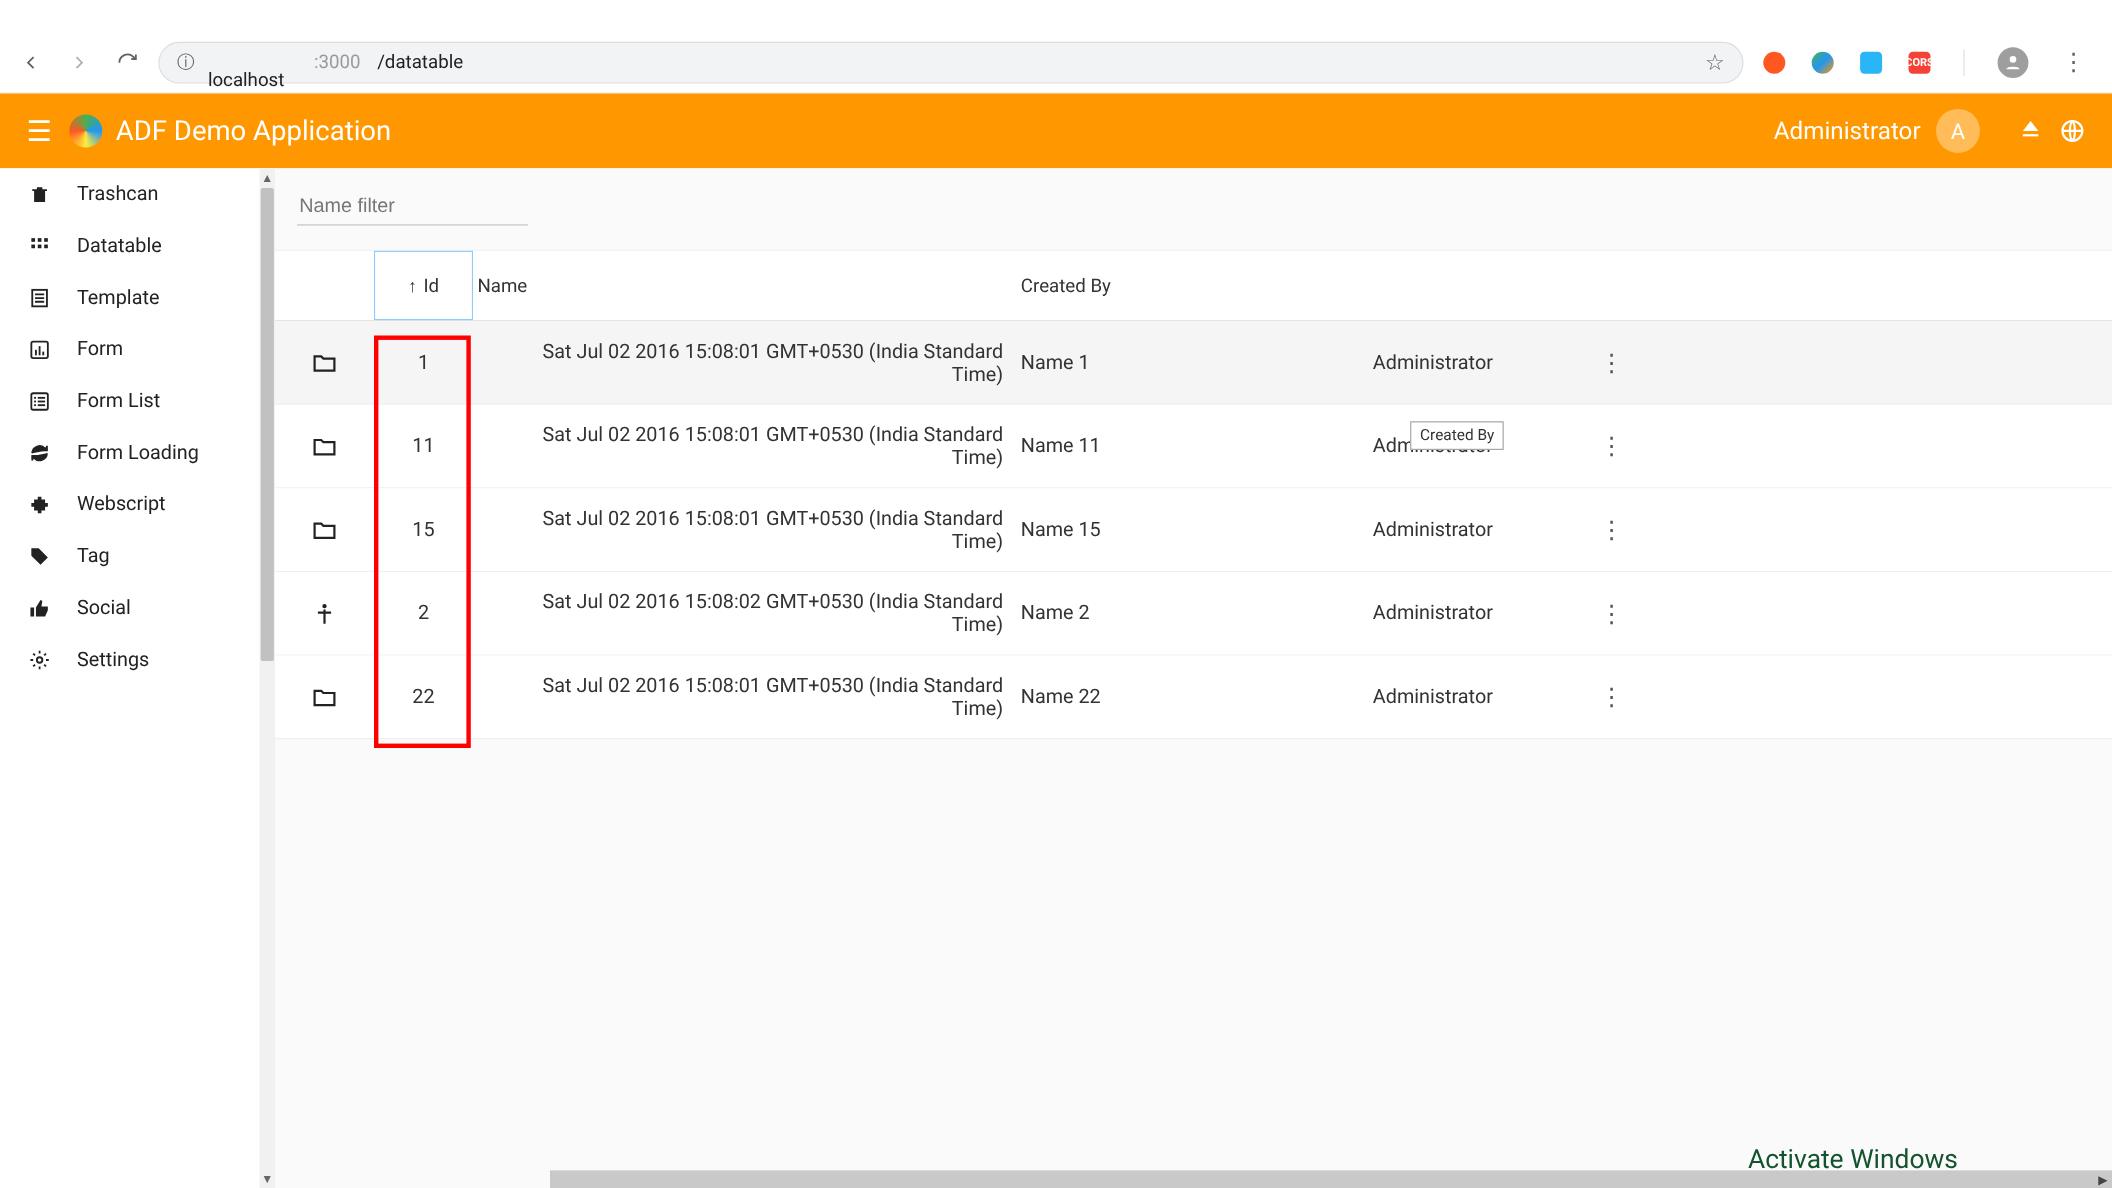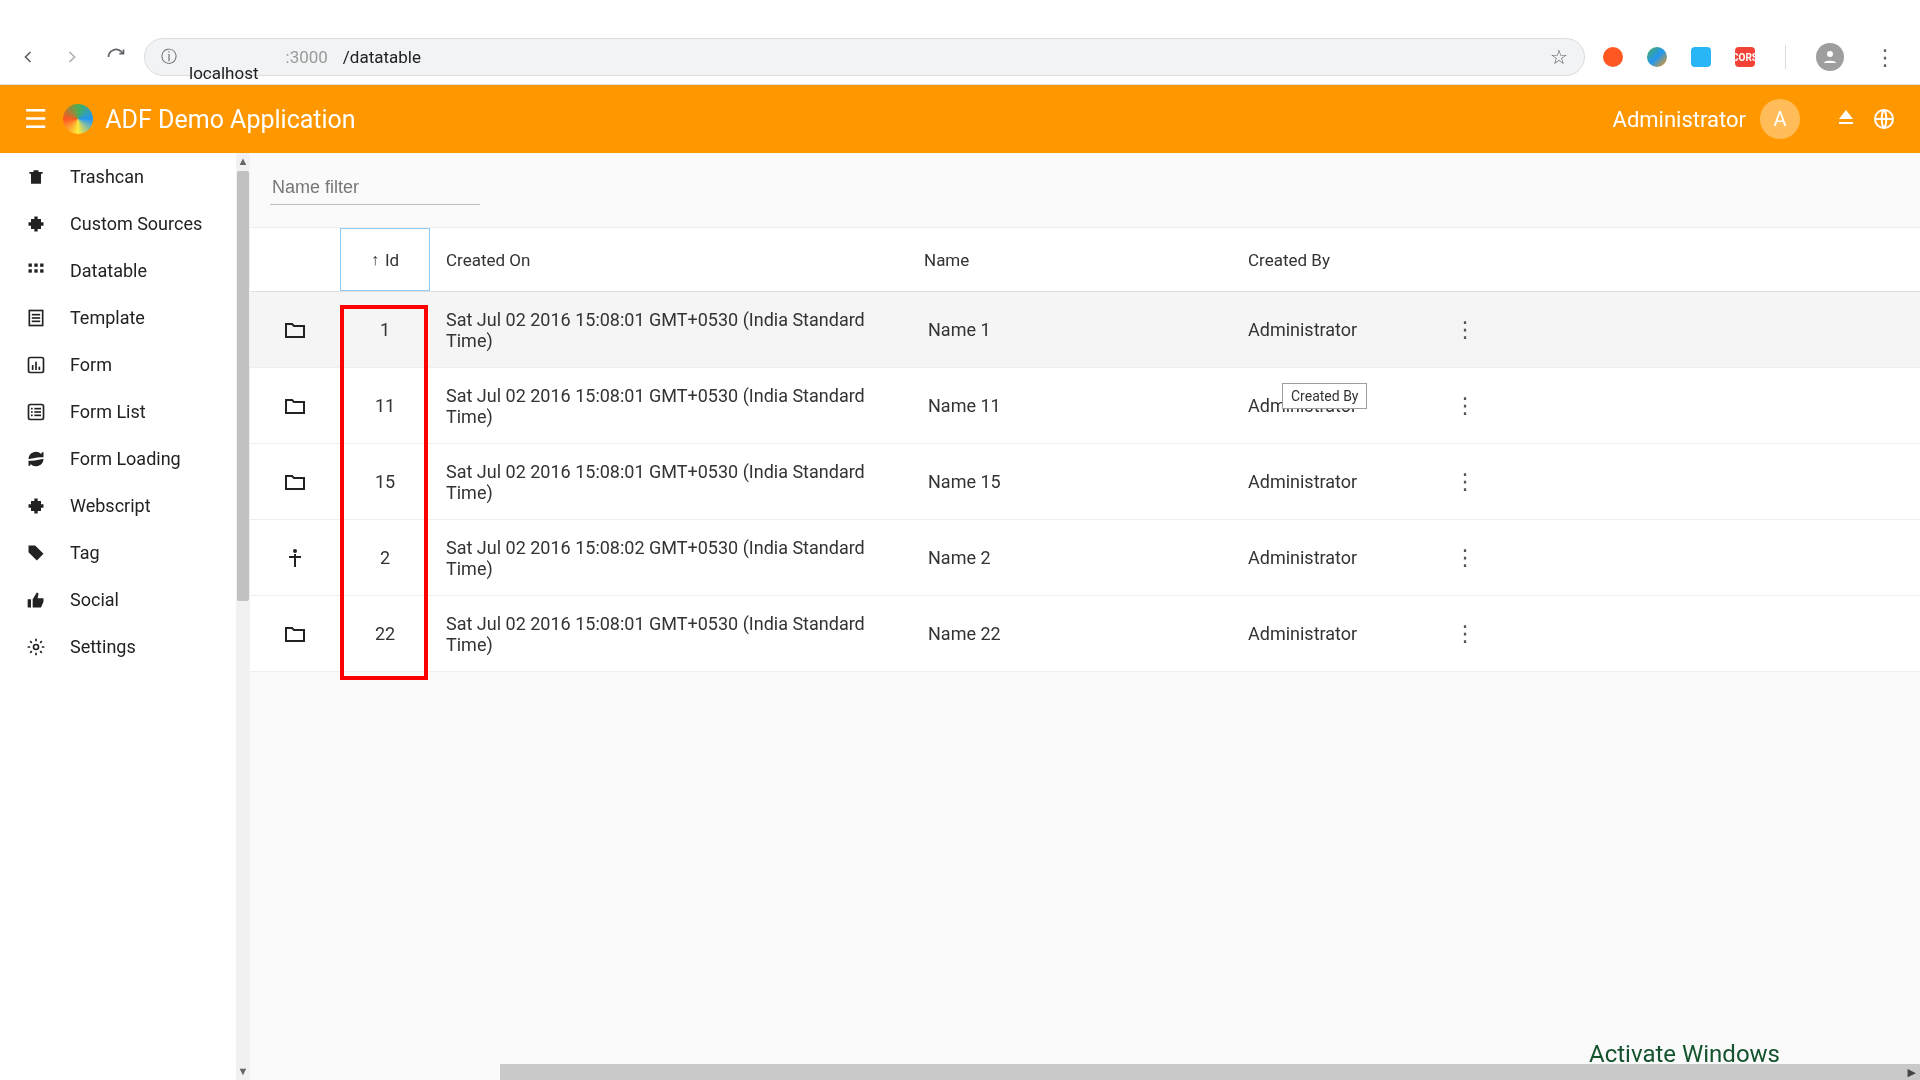--- a/index.html
+++ b/index.html
@@ -154,21 +154,21 @@
   .trow {
     height: 76px;
     border-bottom: 1px solid #eee;
     font-size: 18px; color: #333;
     background: #fff;
   }
   .trow.hovered { background: #f5f5f5; }
   .trow .cell { padding: 0 8px; }
   .trow .icon-cell { display: flex; justify-content: center; font-size: 22px; }
   .trow .id-cell { text-align: center; }
-  .trow .created-on-cell { padding-left: 16px; }
+  .trow .created-on-cell { padding-left: 16px; text-align: right; }
   .trow .kebab-cell { text-align: center; color: #555; font-size: 22px; cursor: pointer; }
 
   
   .id-highlight {
     position: absolute;
     border: 4px solid #ff0000;
     pointer-events: none;
     left: 340px;
     top: 305px;
     width: 88px;
@@ -287,28 +287,20 @@
           <span class="s-icon">
             <svg width="20" height="20" viewBox="0 0 24 24" fill="#222">
               <path d="M6 7h12v13H6zM9 4h6v2H9zM4 6h16v2H4z"></path>
             </svg>
           </span>
           <span>Trashcan</span>
         </div>
         <div class="sidebar-item">
           <span class="s-icon">
             <svg width="20" height="20" viewBox="0 0 24 24" fill="#222">
-              <path d="M10 3h4v3h4v4h3v4h-3v4h-4v3h-4v-3H6v-4H3v-4h3V6h4z"></path>
-            </svg>
-          </span>
-          <span>Custom Sources</span>
-        </div>
-        <div class="sidebar-item">
-          <span class="s-icon">
-            <svg width="20" height="20" viewBox="0 0 24 24" fill="#222">
               <rect x="3" y="3" width="4" height="4"></rect>
               <rect x="10" y="3" width="4" height="4"></rect>
               <rect x="17" y="3" width="4" height="4"></rect>
               <rect x="3" y="10" width="4" height="4"></rect>
               <rect x="10" y="10" width="4" height="4"></rect>
               <rect x="17" y="10" width="4" height="4"></rect>
             </svg>
           </span>
           <span>Datatable</span>
         </div>
@@ -405,21 +397,20 @@
       <input class="filter-input" placeholder="Name filter" style="">
     </div>
 
     <div class="table">
       <div class="thead">
         <div class="th"></div>
         <div class="th id">
           <span class="sort-arrow">↑</span>
           <span>Id</span>
         </div>
-        <div class="th created-on"><span>Created On</span></div>
         <div class="th name"><span>Name</span></div>
         <div class="th"><span>Created By</span></div>
         <div class="th"></div>
       </div>
       <div id="tbody">
           <div class="trow hovered">
             <div class="cell icon-cell">
               <svg width="24" height="24" viewBox="0 0 24 24" fill="none" stroke="#222" stroke-width="2">
                 <path d="M3 6h6l2 2h10v11H3z"></path>
               </svg>

